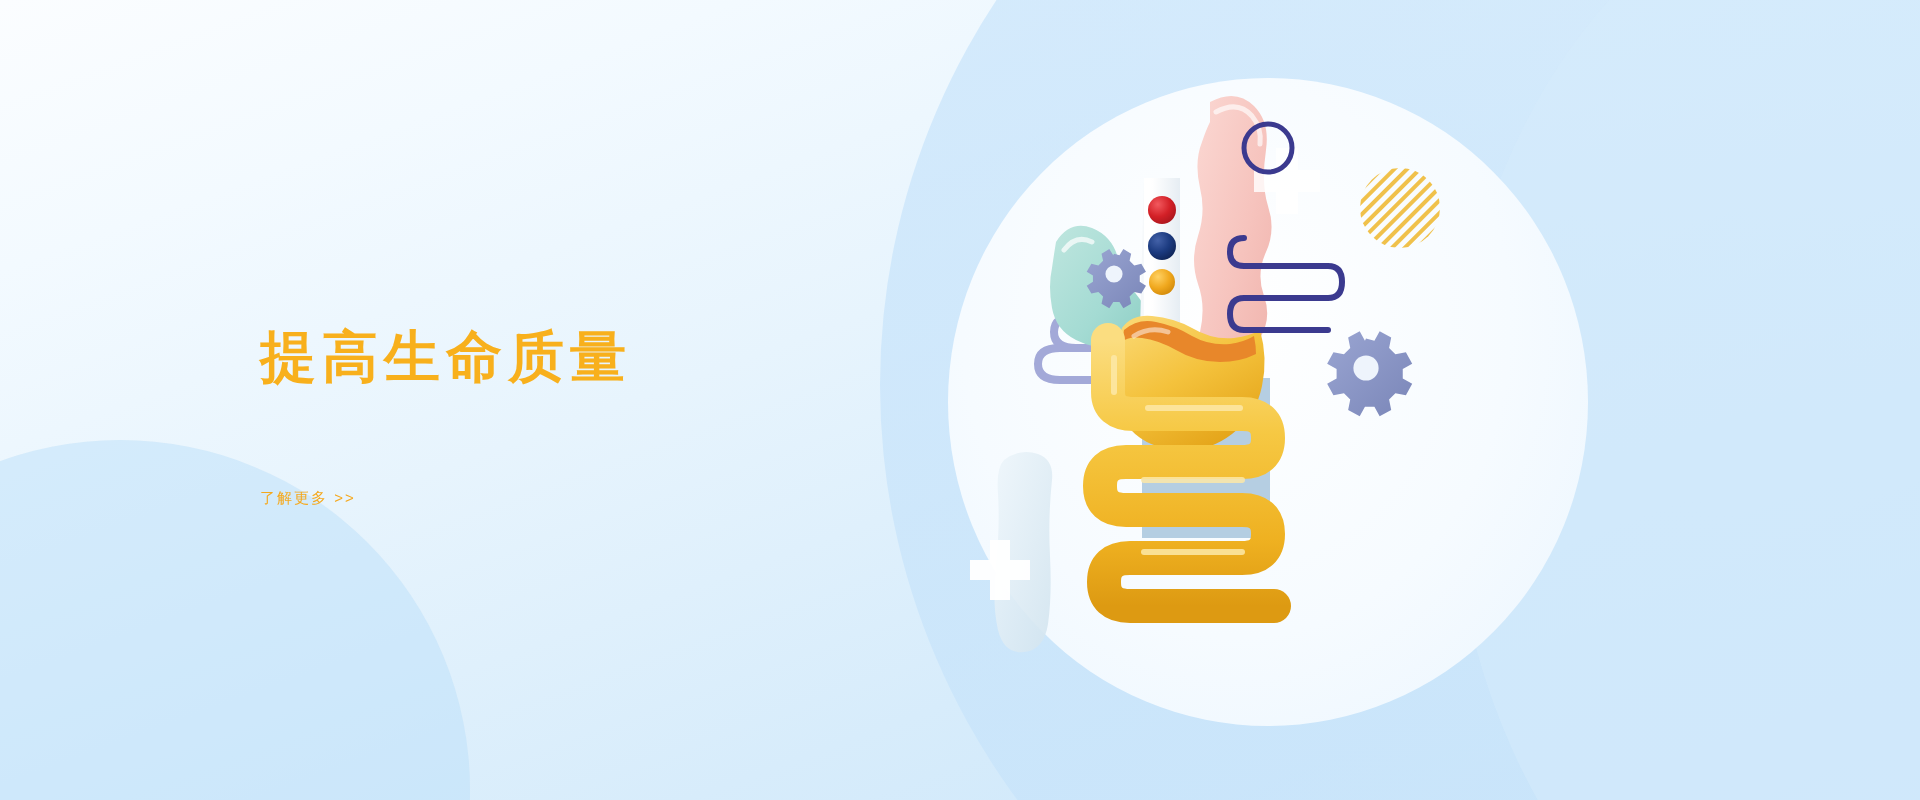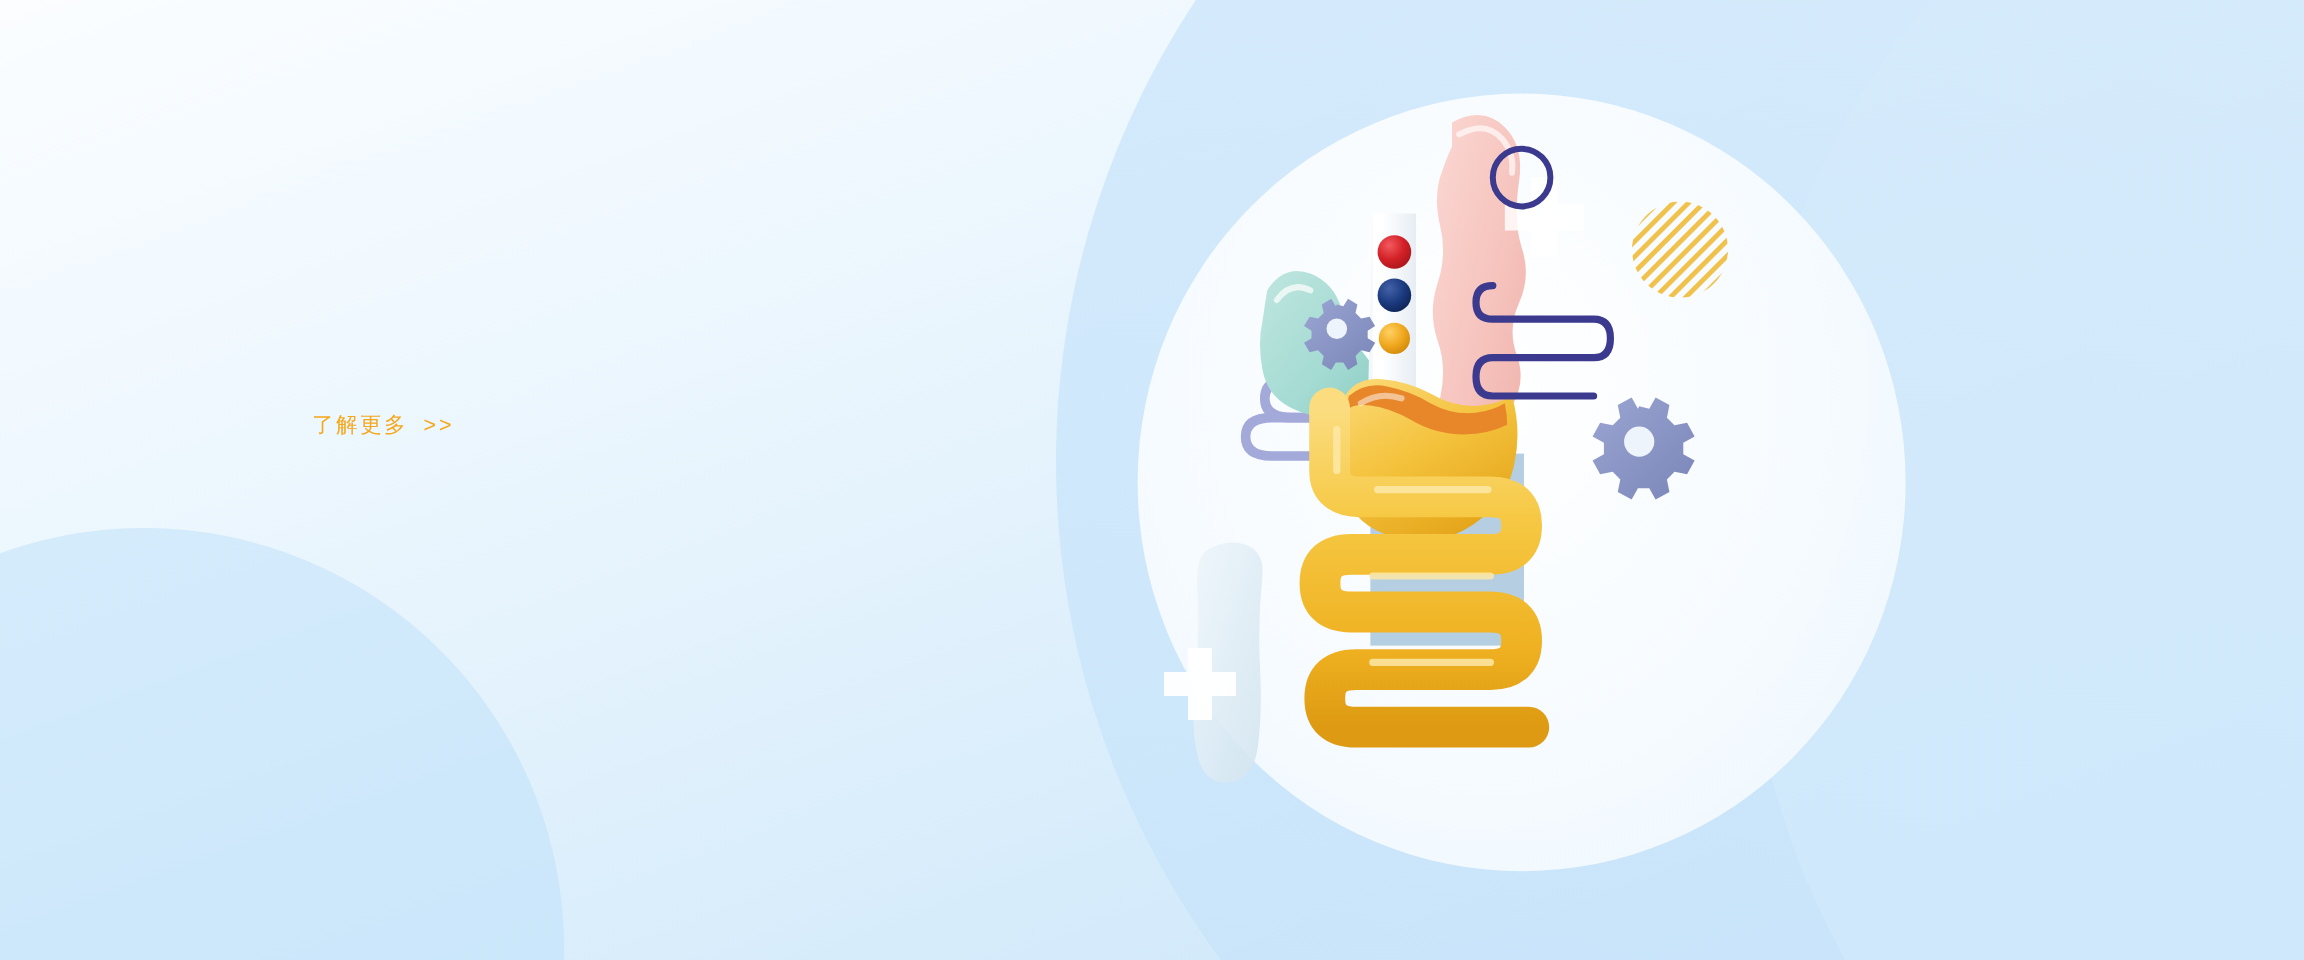--- a/index.html
+++ b/index.html
@@ -69,28 +69,27 @@
     font-weight:bold;
     color:#f8b01c;
     letter-spacing:6px;
     line-height:1.55;
     white-space:nowrap;
   }
   .headline-2 { margin-top:8px; }
 
   .more-link {
     display:inline-block;
-    margin-top:36px;
-    font-size:18px;
+    margin-top:88px;
+    font-size:15px;
     color:#f5a81c;
     letter-spacing:2px;
     text-decoration:none;
     cursor:pointer;
     white-space:nowrap;
-    font-family:Liberation Mono, monospace;
   }
 
   
   .illustration {
     position:absolute;
     left:948px; top:78px;
     width:640px; height:648px;
     z-index:5;
   }
   .illustration svg { display:block; width:100%; height:100%; }
@@ -99,20 +98,21 @@
 <body>
 
 <div class="banner">
 
   <div class="bg-swoosh"></div>
   <div class="bg-swoosh-2"></div>
   <div class="bg-corner-circle"></div>
   <div class="bg-oval"></div>
 
   <div class="copy">
+    <div class="headline headline-2">提高生命质量</div>
     <a class="more-link" href="#">了解更多 &gt;&gt;</a>
   </div>
 
   <div class="illustration">
     <svg viewBox="0 0 640 648" xmlns="http://www.w3.org/2000/svg">
       <defs>
         <linearGradient id="gIntestine" x1="0" y1="0" x2="0" y2="1">
           <stop offset="0%" stop-color="#fbdd80"></stop>
           <stop offset="35%" stop-color="#f6c843"></stop>
           <stop offset="75%" stop-color="#efb121"></stop>

